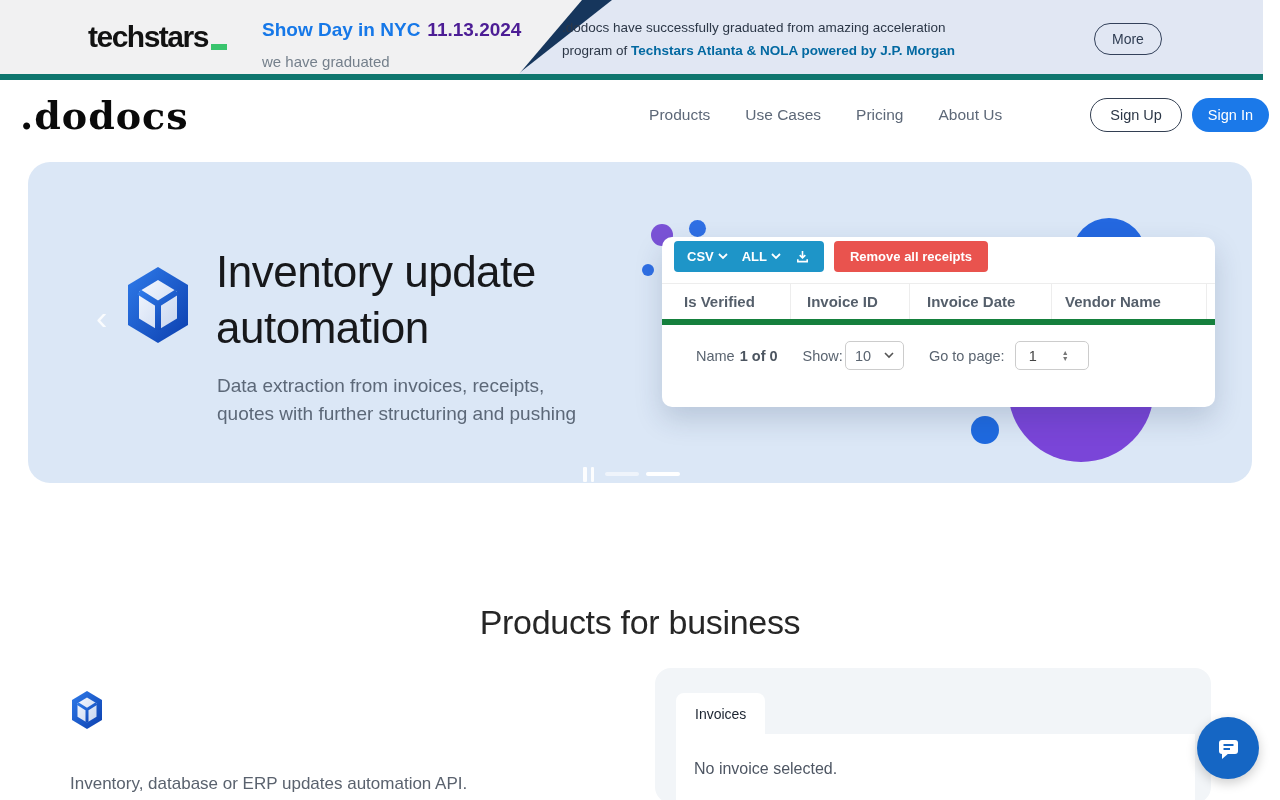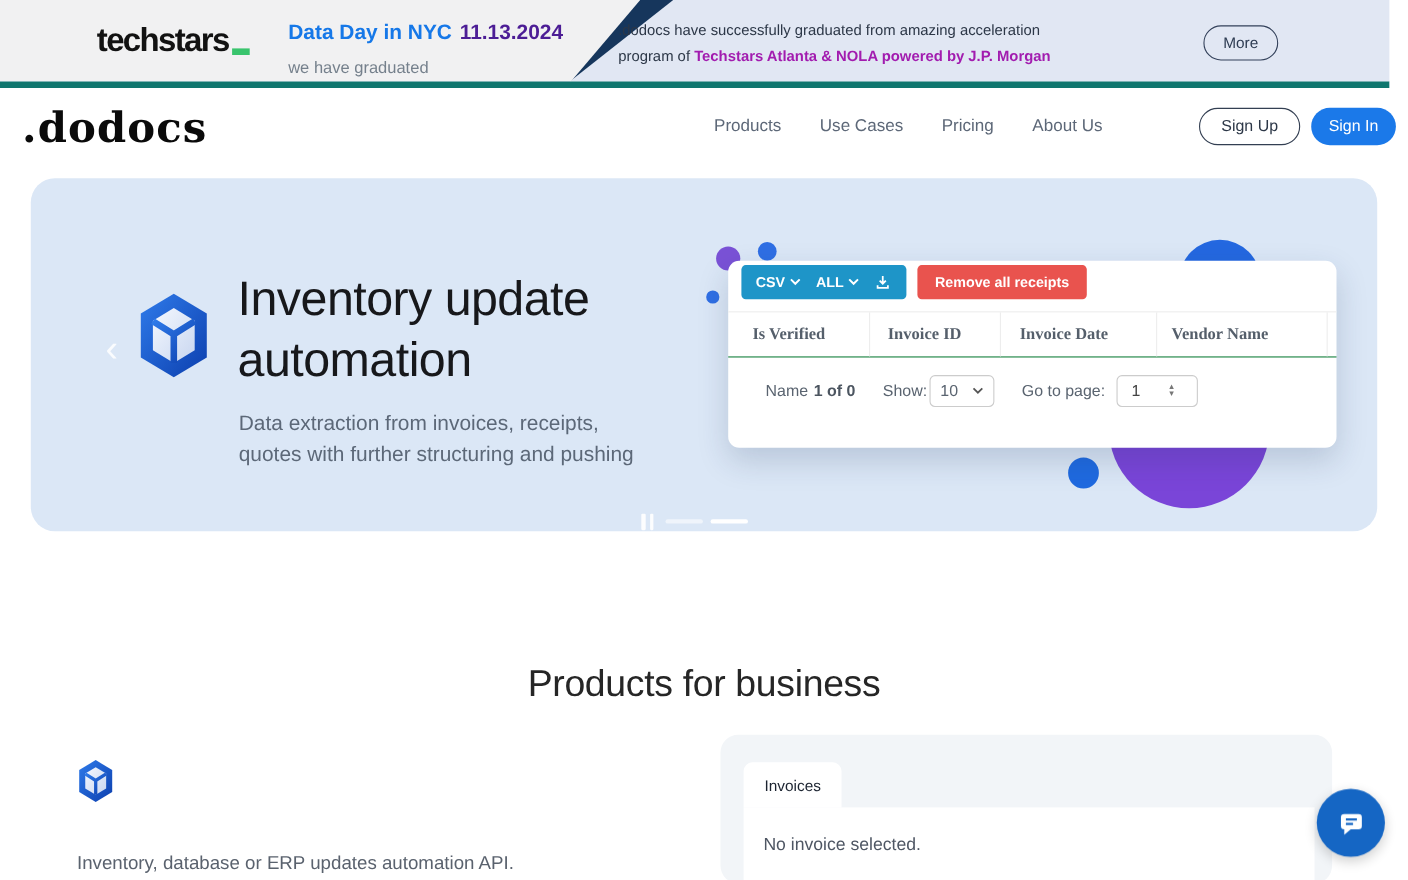--- a/index.html
+++ b/index.html
@@ -15,21 +15,21 @@
       clip-path:polygon(0 0, 582px 0, 519px 100%, 0 100%); }
   .ts-block { position:absolute; left:88px; top:22px; display:flex; align-items:flex-end; }
   .ts-word { font-size:30px; font-weight:800; letter-spacing:-1.5px; color:#121212; line-height:30px; }
   .ts-underscore { display:inline-block; width:16px; height:6px; background:#39c46d; margin-left:3px; margin-bottom:2px; }
   .demo-block { position:absolute; left:262px; top:18px; }
   .demo-line1 { font-size:19px; line-height:24px; }
   .demo-title { color:#1678e8; font-weight:800; }
   .demo-date { color:#4c1d95; font-weight:600; margin-left:7px; }
   .demo-sub { font-size:15px; color:#75808c; margin-top:11px; }
   .banner-msg { position:absolute; left:562px; top:17px; width:470px; font-size:13.5px; line-height:22.5px; color:#2c3747; }
-  .banner-msg b { font-weight:700; color:#a21caf; }
+  .banner-msg b { font-weight:700; color:#0369a1; }
   .more-btn { position:absolute; left:1094px; top:23px; padding:7px 17px; border:1.6px solid #33415a;
       border-radius:18px; background:transparent; font-size:14px; color:#2e3c52; cursor:pointer;
       font-family:"Liberation Sans", sans-serif; }
 
   
   .nav { height:70px; display:flex; align-items:center; padding:0 11px 0 20px; background:#fff; }
   .logo { font-family:"DejaVu Serif", serif; font-weight:700; font-size:38px; letter-spacing:1px; color:#0a0a0a; cursor:pointer; }
   .nav-links { display:flex; gap:35px; margin-left:auto; }
   .nav-link { font-size:15.5px; color:#5d6878; cursor:pointer; }
   .nav-auth { display:flex; gap:10px; margin-left:88px; }
@@ -56,21 +56,21 @@
   .shot-card { position:absolute; left:634px; top:75px; width:553px; height:170px; background:#fff;
       border-radius:10px; box-shadow:0 12px 28px rgba(30,50,90,.18); }
   .shot-toolbar { position:absolute; left:12px; top:4px; display:flex; gap:10px; }
   .csv-btn { display:flex; align-items:center; gap:14px; width:150px; height:31px; padding:0 13px;
       background:#1e95c8; border:none; border-radius:4px; color:#fff; font-size:13px; font-weight:700; cursor:pointer;
       font-family:"Liberation Sans", sans-serif; }
   .csv-seg { display:flex; align-items:center; gap:4px; }
   .remove-btn { width:154px; height:31px; background:#e9534e; border:none; border-radius:4px; color:#fff;
       font-size:13px; font-weight:700; cursor:pointer; font-family:"Liberation Sans", sans-serif; }
   .shot-head { position:absolute; left:0; top:46px; width:100%; height:42px; display:flex;
-      border-top:1px solid #ededed; border-bottom:1px solid #15803d;font-family:Liberation Serif, serif; }
+      border-top:1px solid #ededed; border-bottom:6px solid #15803d; }
   .shot-col { display:flex; align-items:center; padding-left:22px; font-size:15px; font-weight:700; color:#555f6b;
       border-right:1px solid #ededed; }
   .shot-col.c1 { width:129px; } .shot-col.c2 { width:119px; padding-left:16px; }
   .shot-col.c3 { width:142px; padding-left:17px; } .shot-col.c4 { width:155px; padding-left:13px; }
   .shot-pager { position:absolute; left:34px; top:104px; display:flex; align-items:center; font-size:14.5px; color:#5a6470; }
   .pager-sel { display:flex; align-items:center; justify-content:space-between; width:59px; height:29px;
       border:1px solid #ccc; border-radius:5px; padding:0 9px; margin-left:2px; background:#fff; cursor:pointer; }
   .goto-wrap { display:flex; align-items:center; width:74px; height:29px; border:1px solid #ccc; border-radius:5px;
       margin-left:10px; background:#fff; }
   .goto-input { width:40px; border:none; outline:none; font-size:14.5px; color:#444; padding-left:13px; background:transparent;
@@ -110,21 +110,21 @@
   <div class="banner-navy"></div>
   <div class="banner-gray"></div>
 
   <div class="ts-block">
     <span class="ts-word">techstars</span>
     <span class="ts-underscore"></span>
   </div>
 
   <div class="demo-block">
     <div class="demo-line1">
-      <span class="demo-title">Data Day in NYC</span><span class="demo-date">11.13.2024</span>
+      <span class="demo-title">Show Day in NYC</span><span class="demo-date">11.13.2024</span>
     </div>
     <div class="demo-sub">we have graduated</div>
   </div>
 
   <div class="banner-msg">
     <div>.dodocs have successfully graduated from amazing acceleration</div>
     <div><span>program of </span><b>Techstars Atlanta &amp; NOLA powered by J.P. Morgan</b></div>
   </div>
 
   <button class="more-btn">More</button>

